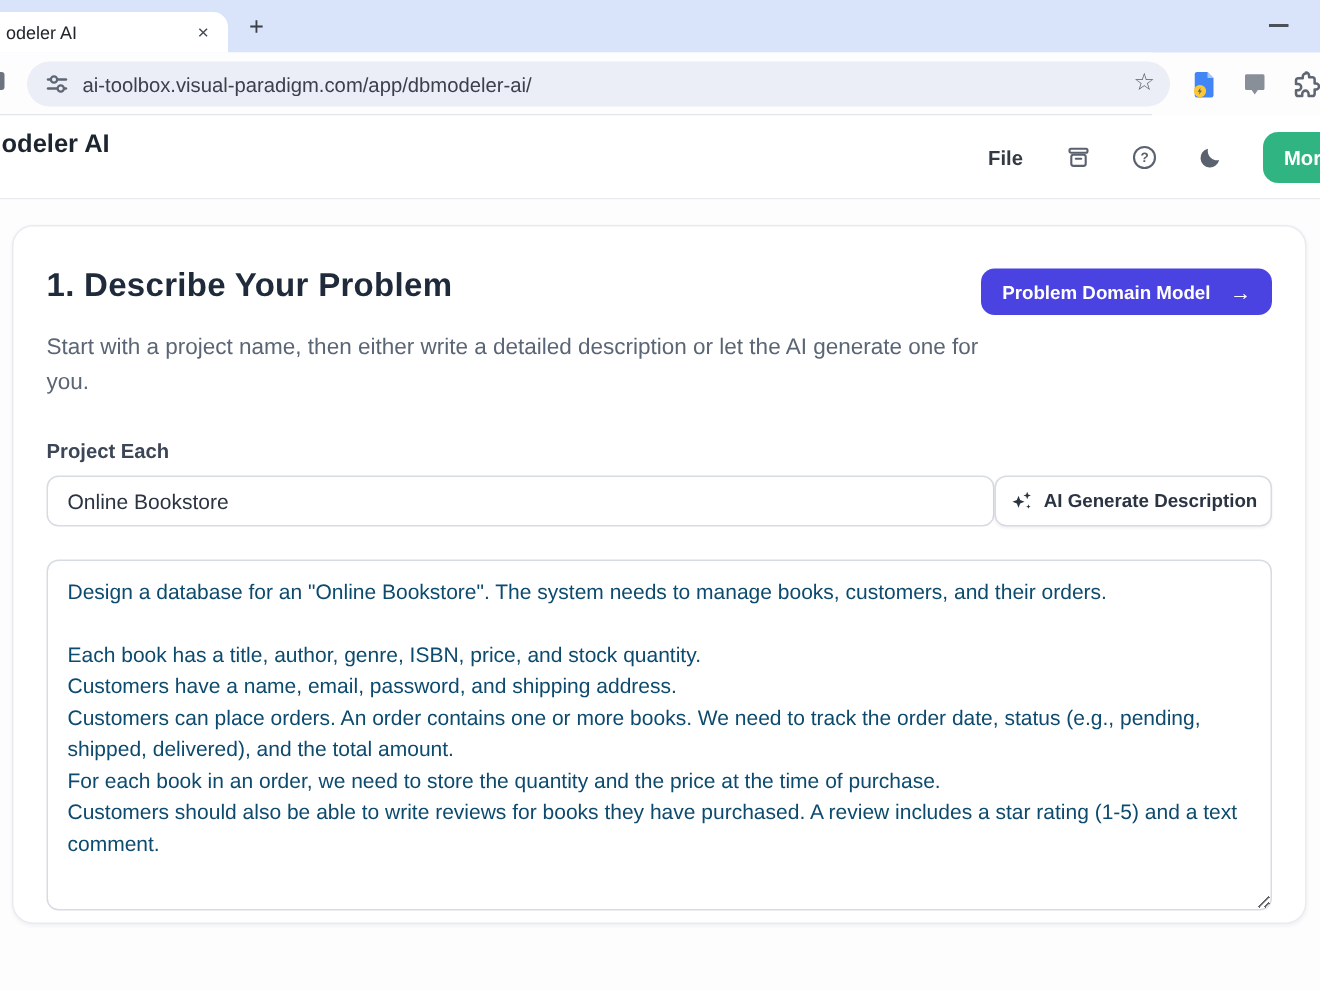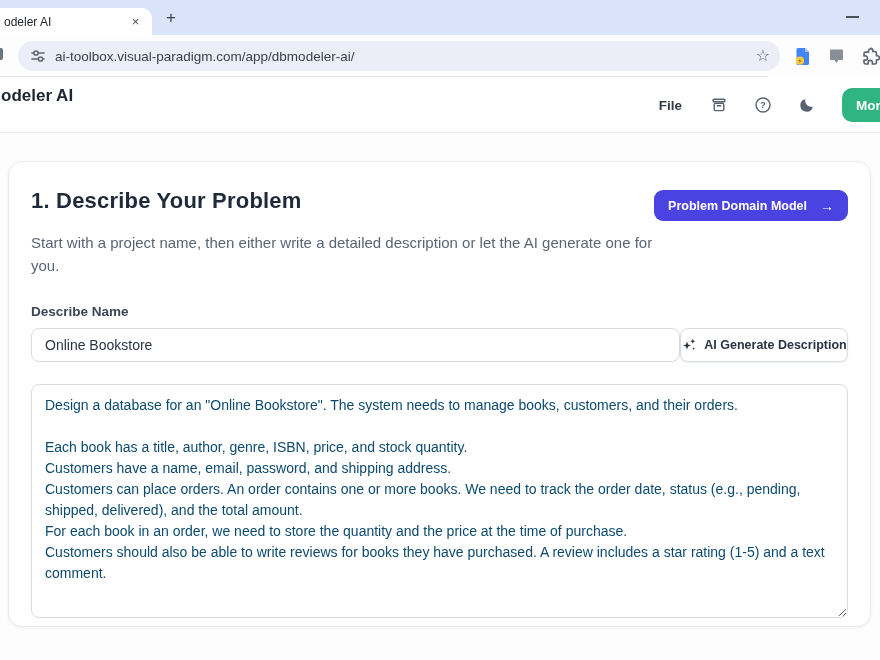--- a/index.html
+++ b/index.html
@@ -35,35 +35,35 @@
   .app-byline a { color:#6b7280; text-decoration:underline; cursor:pointer; }
   .header-actions { position:absolute; right:0; top:0; height:56px; display:flex; align-items:center; }
   .file-btn { font-size:13.5px; font-weight:bold; color:#343a44; cursor:pointer; margin-right:28px;text-align:center; }
   .hdr-icon { cursor:pointer; display:flex; align-items:center; margin-right:26px; }
   .more-btn { height:34px; width:58px; background:#2fb482; border-radius:10px; color:#ffffff; font-size:13.5px;
               font-weight:bold; display:flex; align-items:center; padding-left:14px; cursor:pointer;
               margin-right:-20px; }
 
   
   .main { position:absolute; left:0; top:133px; width:880px; height:527px; background:#fdfdfe; }
-  .card { position:absolute; left:8px; top:28px; width:863px; height:466px; background:#ffffff;
+  .card { position:absolute; left:8px; top:17px; width:863px; height:466px; background:#ffffff;
           border:1px solid #e9ebf0; border-radius:14px; box-shadow:0 1px 3px rgba(20,30,50,0.06);
           padding:26px 22px; }
   .card-head { display:flex; justify-content:space-between; align-items:flex-start; }
   .section-title { font-size:22px; font-weight:bold; color:#1f2a3a; letter-spacing:0.2px; }
   .generate-btn { background:#4a43e2; color:#ffffff; border:none; border-radius:9px; height:31px;
                   display:flex; align-items:center; padding:0 14px; font-size:12.5px; font-weight:bold;
                   cursor:pointer; margin-top:2px; font-family:inherit; }
   .generate-arrow { margin-left:13px; font-size:14px; font-weight:normal; }
   .subtitle { margin-top:11px; font-size:15px; color:#5a6575; line-height:1.5; max-width:640px; }
   .field-label { margin-top:27px; font-size:13.5px; font-weight:bold; color:#3c4656; }
   .name-row { display:flex; margin-top:9px; align-items:stretch; }
   .name-input { flex:1; height:34px; border:1px solid #d7dbe2; border-radius:8px; padding:0 13px;
                 font-size:14px; color:#2b3443; font-family:inherit; outline:none; background:#fff; }
-  .ai-btn { width:168px; height:34px; background:#ffffff; border:1px solid #d7dbe2; border-radius:8px;
+  .ai-btn { width:185px; height:34px; background:#ffffff; border:1px solid #d7dbe2; border-radius:8px;
             box-shadow:0 1px 2px rgba(20,30,50,0.07); display:flex; align-items:center; justify-content:center;
             gap:7px; font-size:12.5px; font-weight:bold; color:#2b3443; cursor:pointer; font-family:inherit; }
   .desc-area { margin-top:22px; width:100%; height:234px; border:1px solid #d7dbe2; border-radius:8px;
                padding:10px 13px; font-size:14px; line-height:21px; color:#0c4a6e; font-family:inherit;
                resize:vertical; outline:none; background:#fff; }
 </style>
 </head>
 <body>
 
 <div class="tabstrip">
@@ -141,21 +141,21 @@
 <div class="main">
   <div class="card">
     <div class="card-head">
       <div class="section-title">1. Describe Your Problem</div>
       <button class="generate-btn">
         <span>Problem Domain Model</span>
         <span class="generate-arrow">→</span>
       </button>
     </div>
     <div class="subtitle">Start with a project name, then either write a detailed description or let the AI generate one for you.</div>
-    <div class="field-label">Describe Name</div>
+    <div class="field-label">Project Each</div>
     <div class="name-row">
       <input class="name-input" type="text" value="Online Bookstore" style="">
       <button class="ai-btn">
         <span style="display:flex;">
           <svg width="16" height="16" viewBox="0 0 16 16">
             <path d="M6 4.5 L7.1 7.4 L10 8.5 L7.1 9.6 L6 12.5 L4.9 9.6 L2 8.5 L4.9 7.4 Z" fill="#2b3443"></path>
             <path d="M11.8 1.8 L12.5 3.6 L14.3 4.3 L12.5 5 L11.8 6.8 L11.1 5 L9.3 4.3 L11.1 3.6 Z" fill="#2b3443"></path>
             <path d="M12.6 10.2 L13 11.3 L14.1 11.7 L13 12.1 L12.6 13.2 L12.2 12.1 L11.1 11.7 L12.2 11.3 Z" fill="#2b3443"></path>
           </svg>
         </span>

